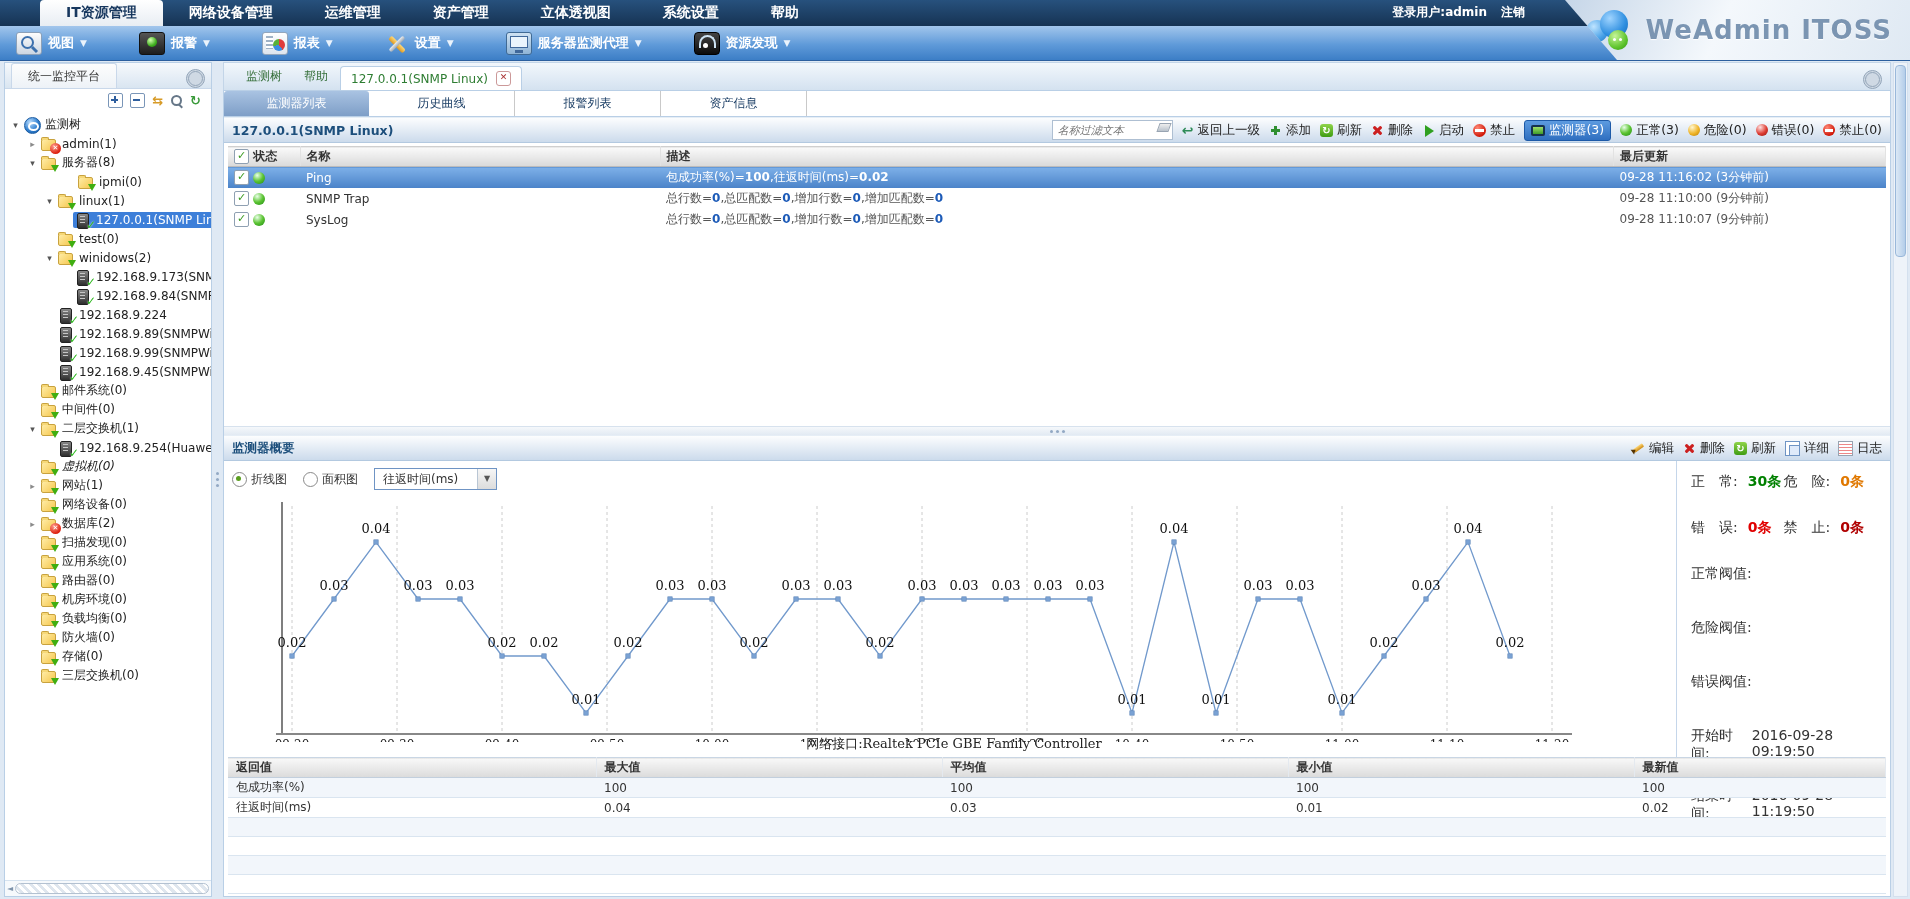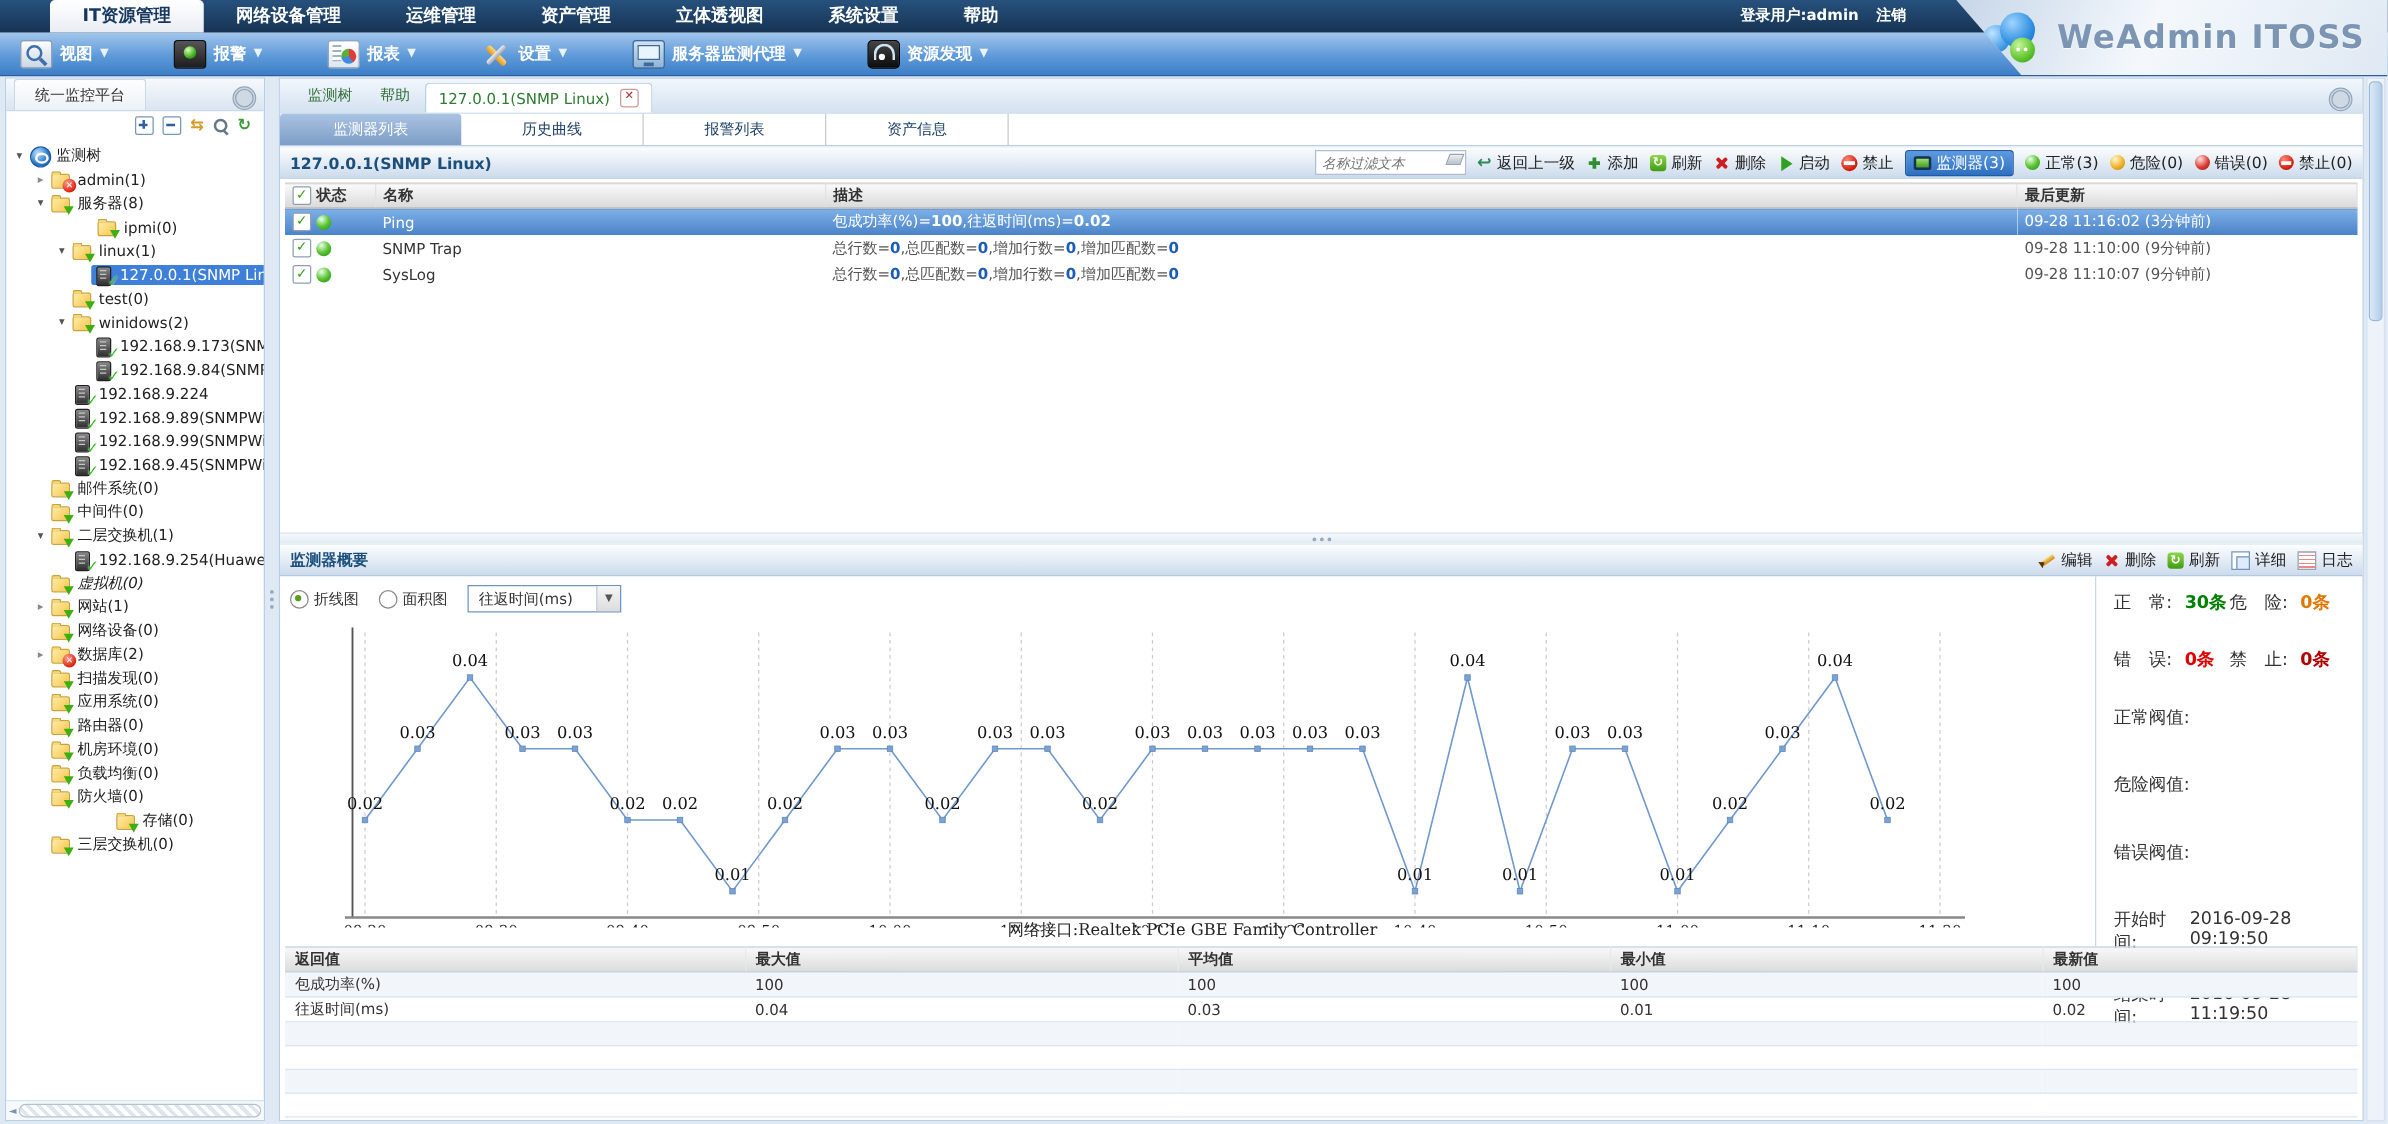--- a/index.html
+++ b/index.html
@@ -515,21 +515,21 @@
           <li class="tree-row" style="padding-left: 21px; text-align: right;">
             <span class="tw"></span>
             <span class="node">
               <span class="t-ico">
                 <span class="t-fold"></span>
                 <span class="t-arr"></span>
               </span>
               <span>防火墙(0)</span>
             </span>
           </li>
-          <li class="tree-row" style="padding-left: 21px; justify-content: center;">
+          <li class="tree-row" style="padding-left: 21px;">
             <span class="tw"></span>
             <span class="node">
               <span class="t-ico">
                 <span class="t-fold"></span>
                 <span class="t-arr"></span>
               </span>
               <span>存储(0)</span>
             </span>
           </li>
           <li class="tree-row" style="padding-left: 21px;">

